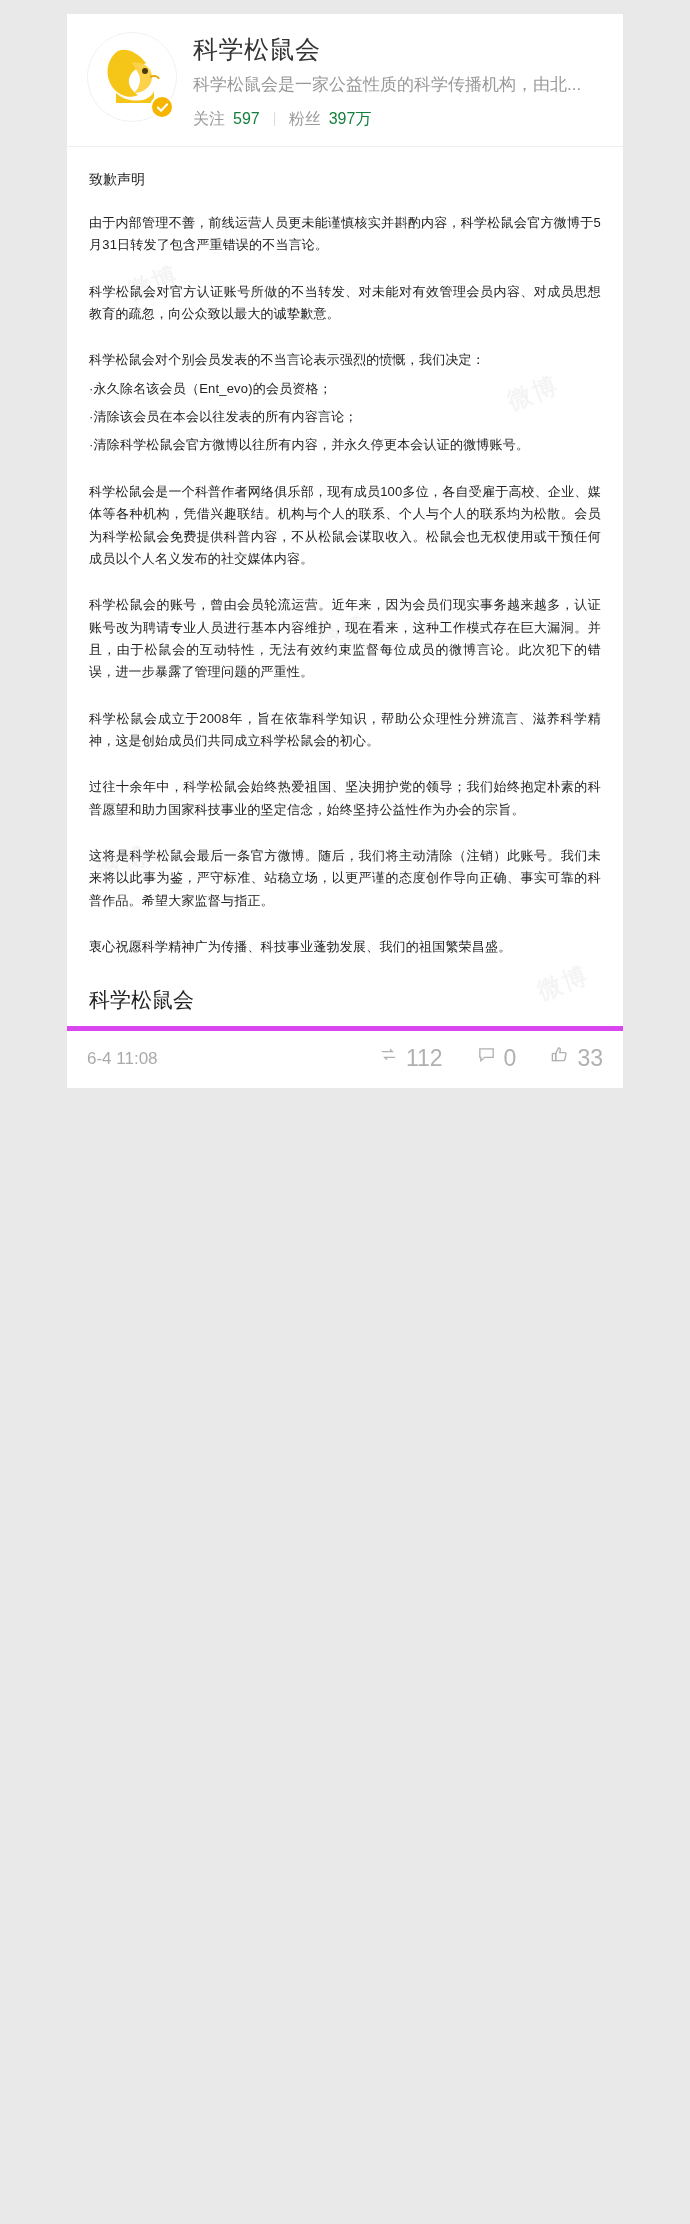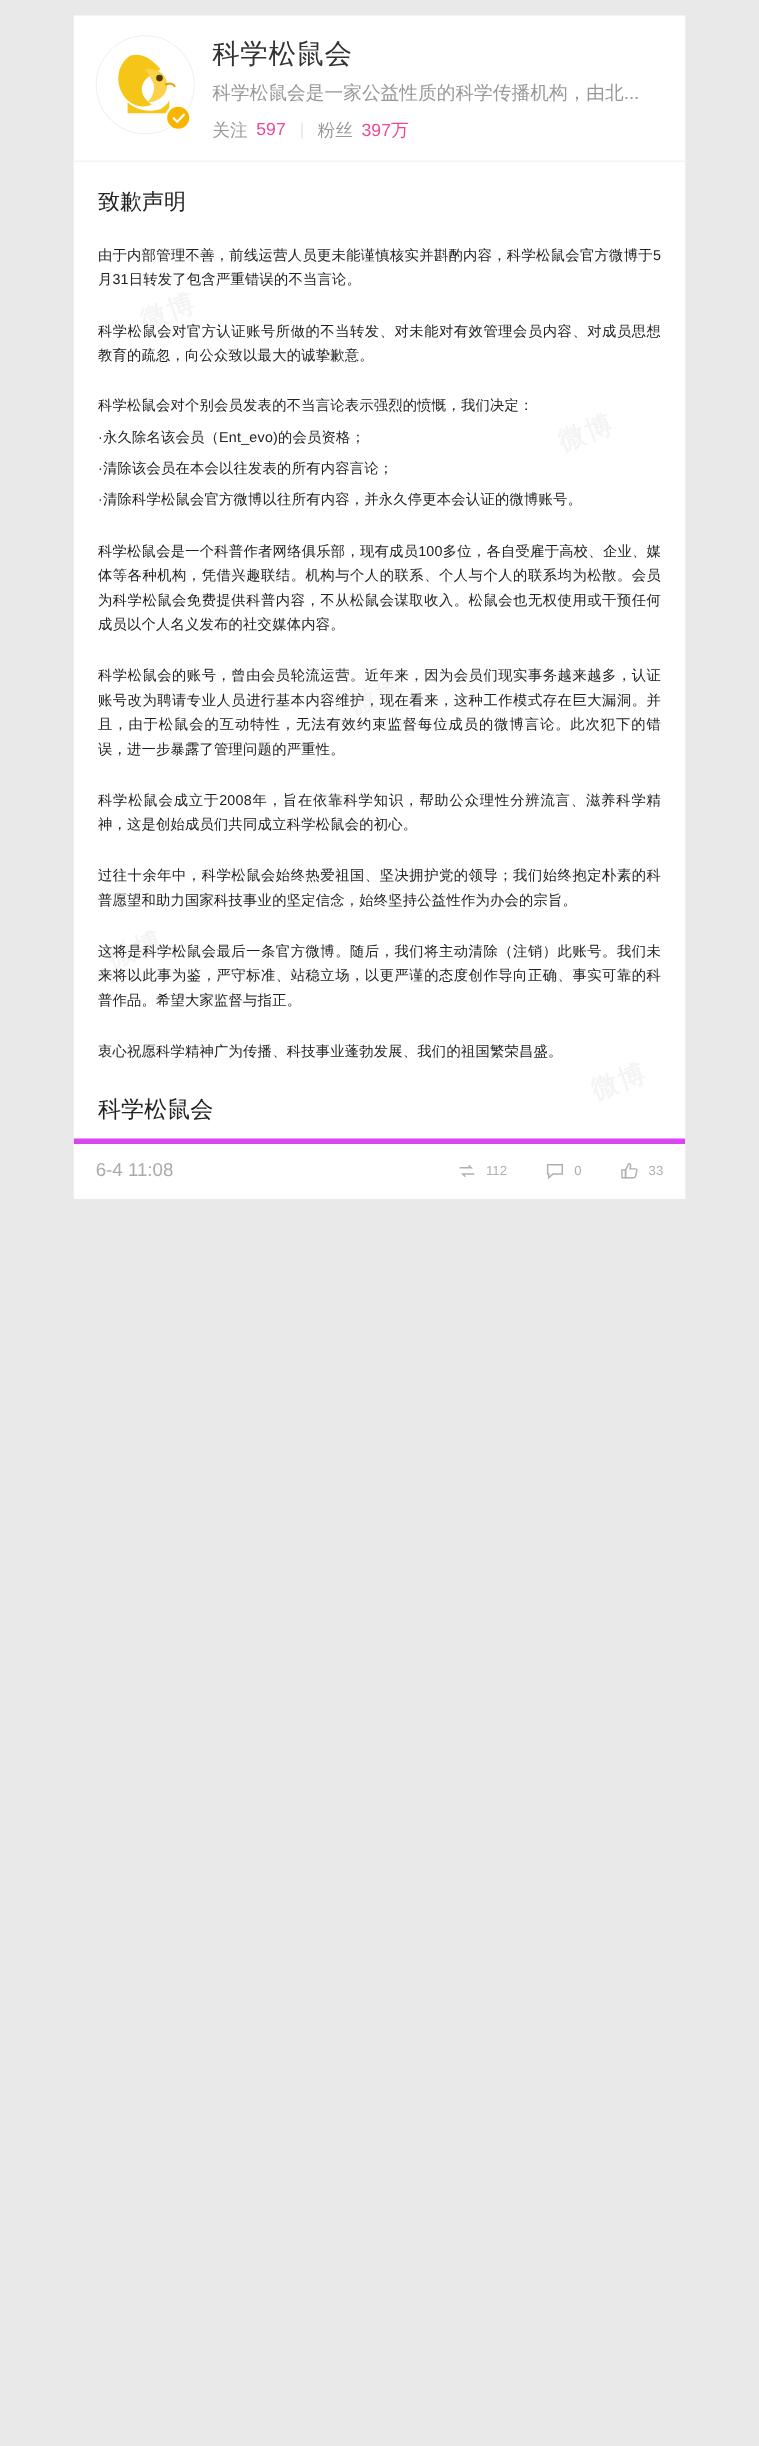--- a/index.html
+++ b/index.html
@@ -98,30 +98,30 @@
     display: flex;
     align-items: center;
   }
   .stats .sep {
     display: inline-block;
     width: 1px;
     height: 14px;
     background: #ddd;
     margin: 0 14px;
   }
-  .stats .num { color: #ec4899; text-align: right; }
+  .stats .num { color: #15803d; text-align: right; }
 
   
   .content {
     padding: 22px 22px 10px 22px;
     position: relative;
     z-index: 2;
   }
   .title {
-    font-size: 20px;
+    font-size: 14px;
     color: #222;
     line-height: 1.5;
     margin: 0 0 22px 0;
     font-weight: normal;
   }
   .para {
     font-size: 13px;
     color: #222;
     line-height: 1.72;
     margin: 0 0 24px 0;
@@ -165,24 +165,24 @@
   .time {
     font-size: 17px;
     color: #aaa;
   }
   .actions {
     display: flex;
     align-items: center;
   }
   .action {
     display: flex;
-    align-items: center;
+    align-items: flex-start;
     margin-left: 34px;
     color: #b0b0b0;
-    font-size: 12px;
+    font-size: 23px;
   }
   .action .ic {
     margin-right: 8px;
     display: inline-flex;
     align-items: center;
   }
   .action .cnt { color: #b0b0b0; }
 </style>
 </head>
 <body>

